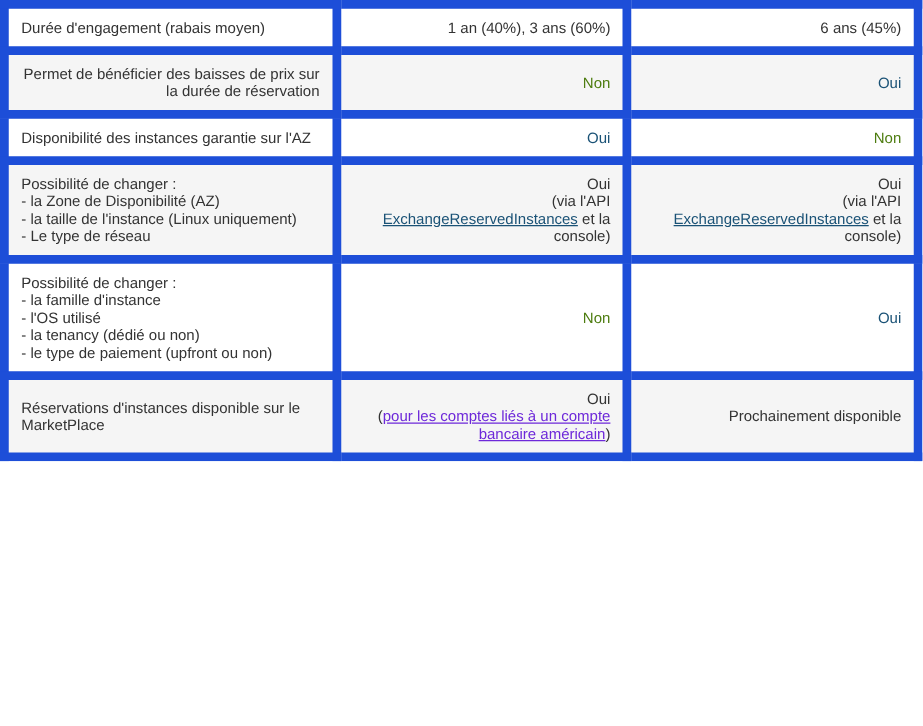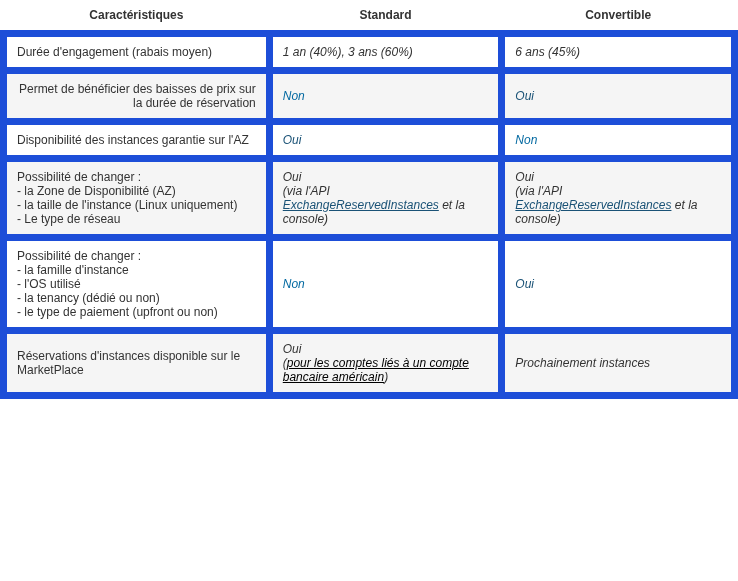--- a/index.html
+++ b/index.html
@@ -41,25 +41,24 @@
       text-align: center;
     }
     .col-convertible {
       width: 234px;
       text-align: center;
     }
     .feature-cell {
       font-weight: normal;
     }
     .blue { color: #1a5276; }
-    .orange { color: #0369a1; }
+    .orange { color: #4d7c0f; }
     td.value-cell {
-      text-align: left;
+      text-align: right;
       vertical-align: middle;
-      font-style: italic;
     }
     .row-shaded {
       background: #f5f5f5;
     }
     .row-white {
       background: #fff;
     }
     .col-header-row th {
       font-weight: bold;
       text-align: center;
@@ -80,25 +79,20 @@
       text-align: center;
       border-bottom: 1px solid #ccc;
       padding-bottom: 6px;
     }
   </style>
 </head>
 <body>
 
 <table>
   <thead>
-    <tr class="col-header-row">
-      <th class="feature-col col-feature">Caractéristiques</th>
-      <th class="col-standard">Standard</th>
-      <th class="col-convertible">Convertible</th>
-    </tr>
   </thead>
   <tbody id="table-body">
   <tr class="row-white">
         <td class="feature-cell col-feature" style="font-size: 12px;">Durée d'engagement (rabais moyen)</td>
         <td class="value-cell col-standard">1 an (40%), 3 ans (60%)</td>
         <td class="value-cell col-convertible">6 ans (45%)</td>
       </tr>
       <tr class="row-shaded">
         <td class="feature-cell col-feature" style="font-size: 12px; text-align: right;">Permet de bénéficier des baisses de prix sur la durée de réservation</td>
         <td class="value-cell col-standard"><span class="orange">Non</span></td>
@@ -114,17 +108,17 @@
         <td class="value-cell col-standard">Oui<br>(via l'API <span style="color:#1a5276;text-decoration:underline">ExchangeReservedInstances</span> et la console)</td>
         <td class="value-cell col-convertible">Oui<br>(via l'API <span style="color:#1a5276;text-decoration:underline">ExchangeReservedInstances</span> et la console)</td>
       </tr>
       <tr class="row-white">
         <td class="feature-cell col-feature" style="font-size: 12px;">Possibilité de changer :<br>- la famille d'instance<br>- l'OS utilisé<br>- la tenancy (dédié ou non)<br>- le type de paiement (upfront ou non)</td>
         <td class="value-cell col-standard"><span class="orange">Non</span></td>
         <td class="value-cell col-convertible"><span class="blue">Oui</span></td>
       </tr>
       <tr class="row-shaded">
         <td class="feature-cell col-feature" style="font-size: 12px;">Réservations d'instances disponible sur le MarketPlace</td>
-        <td class="value-cell col-standard">Oui<br>(<span style="color:#000000;text-decoration:underline">pour les comptes liés à un compte bancaire américain</span>)</td>
-        <td class="value-cell col-convertible">Prochainement instances</td>
+        <td class="value-cell col-standard">Oui<br>(<span style="color:#6d28d9;text-decoration:underline">pour les comptes liés à un compte bancaire américain</span>)</td>
+        <td class="value-cell col-convertible">Prochainement disponible</td>
       </tr>
     </tbody>
 </table>
 
 </body></html>

